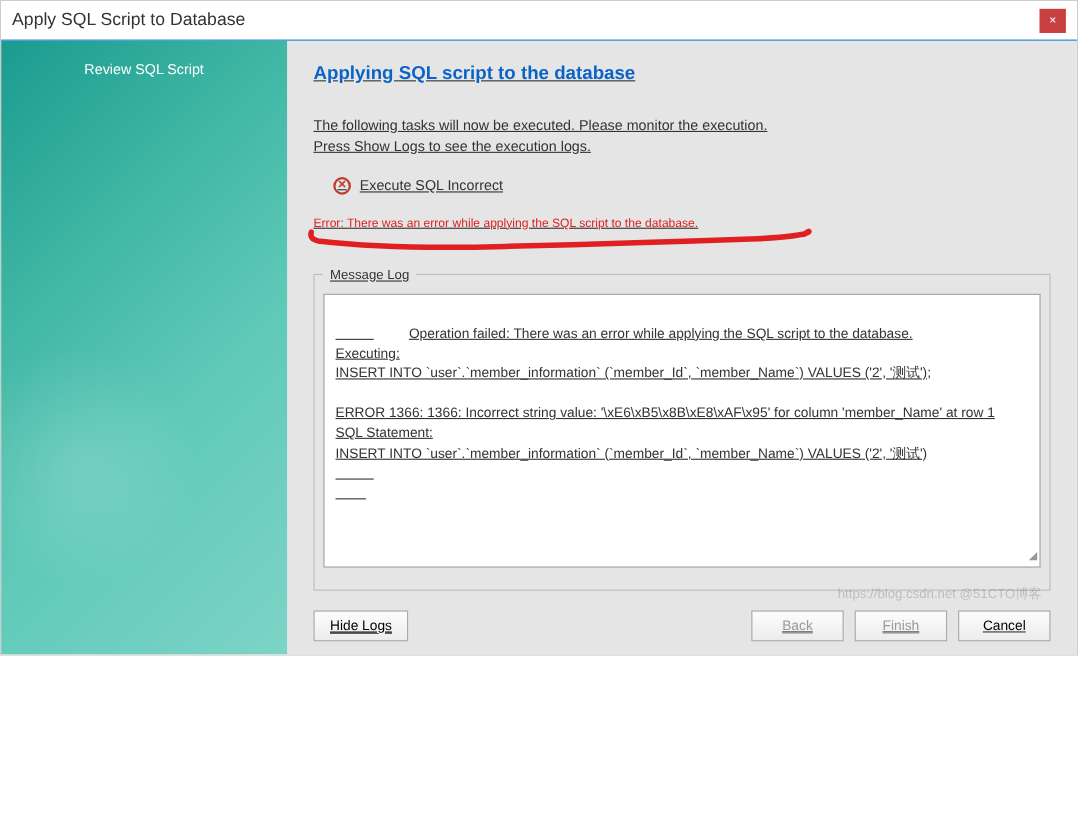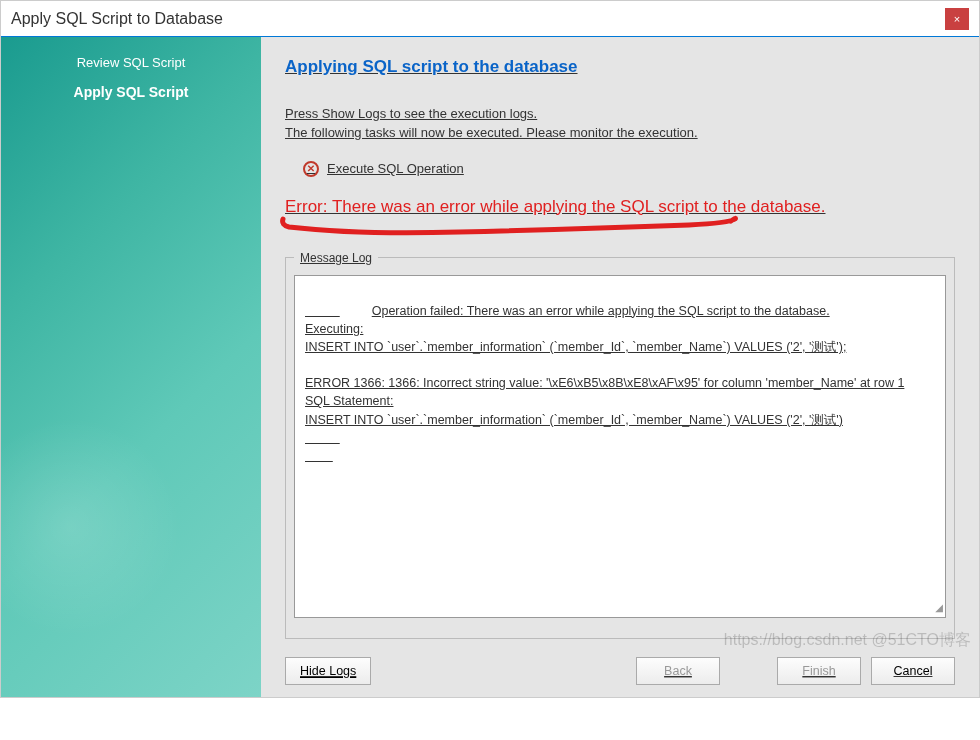--- a/index.html
+++ b/index.html
@@ -1,17 +1,17 @@
 <!DOCTYPE html>
 <html><head>
   <meta charset="utf-8">
   <style>
     * { margin: 0; padding: 0; box-sizing: border-box; }
     body { font-family: "Segoe UI", Tahoma, sans-serif; font-size: 13px; color: #333; background: #fff; }
-    .window { width: 980px; height: 698px; display: flex; flex-direction: column; border: 1px solid #ccc; position: relative; }
+    .window { width: 980px; height: 596px; display: flex; flex-direction: column; border: 1px solid #ccc; position: relative; }
     .titlebar { height: 36px; display: flex; align-items: center; padding: 0 10px; border-bottom: 1px solid #0078d7; background: #fff; }
     .titlebar-text { font-size: 16px; color: #333; flex: 1; }
     .close-btn { width: 24px; height: 22px; background: #c94040; color: #fff; display: flex; align-items: center; justify-content: center; font-size: 11px; cursor: pointer; }
     .body { flex: 1; display: flex; overflow: hidden; }
     .sidebar {
       width: 260px;
       background: linear-gradient(135deg, #1a9b8f 0%, #3eb5a3 30%, #5fc9b8 60%, #7dd4c7 100%);
       position: relative;
       padding: 18px 14px;
       color: #fff;
@@ -22,67 +22,66 @@
       background: radial-gradient(circle, rgba(255,255,255,0.15) 0%, transparent 70%);
       transform: rotate(-20deg);
     }
     .sidebar-step { font-size: 13px; margin-bottom: 14px; cursor: pointer; text-align: center; }
     .sidebar-step.active { font-weight: bold; font-size: 14px; }
     .main { flex: 1; display: flex; flex-direction: column; padding: 20px 24px 12px 24px; background: #e5e5e5; overflow: hidden; text-decoration: underline; }
     .heading { color: #0a64c8; font-size: 17px; font-weight: bold; margin-bottom: 28px; }
     .intro-text { font-size: 13px; line-height: 1.45; margin-bottom: 18px; }
     .task-row { display: flex; align-items: center; gap: 8px; margin: 0 0 20px 18px; font-size: 13px; }
     .task-icon { width: 16px; height: 16px; border: 2px solid #c0392b; border-radius: 50%; display: flex; align-items: center; justify-content: center; color: #c0392b; font-weight: bold; font-size: 10px; line-height: 1; }
-    .error-text { color: #e02020; font-size: 17px; margin-bottom: 4px; }
+    .error-text { color: #e02020; font-size: 11px; margin-bottom: 4px; }
     .annotation { position: relative; height: 22px; margin-bottom: 8px; }
     .annotation svg { position: absolute; left: -6px; top: -8px; }
     .fieldset { border: 1px solid #bbb; padding: 10px 8px 20px 8px; flex: 1; display: flex; flex-direction: column; margin-bottom: 18px; min-height: 0; }
     .fieldset-legend { font-size: 12px; padding: 0 6px; color: #333; }
     .log-box { flex: 1; border: 1px solid #999; background: #fff; padding: 8px 10px; font-size: 12.5px; line-height: 1.45; overflow: auto; white-space: pre-wrap; font-family: "Segoe UI", Tahoma, sans-serif; position: relative; }
     .scroll-hint { position: absolute; right: 2px; bottom: 2px; color: #999; font-size: 10px; }
     .button-row { display: flex; gap: 10px; align-items: flex-start; }
     .button-row .spacer { flex: 1; }
     .btn { min-width: 84px; height: 28px; padding: 0 14px; background: linear-gradient(#fdfdfd, #ececec); border: 1px solid #aaa; font-size: 12.5px; cursor: pointer; }
-    .btn.disabled { color: #999; cursor: default; margin-left: 47px; }
+    .btn.disabled { color: #999; cursor: default; }
     .btn.underline { text-decoration: underline; text-underline-offset: 2px; }
-    .watermark { position: absolute; right: 8px; bottom: 46px; font-size: 16px; color: rgba(0,0,0,0.18); pointer-events: none; }
+    .watermark { position: absolute; right: 32px; bottom: 46px; font-size: 12px; color: rgba(0,0,0,0.18); pointer-events: none; }
   </style>
 </head>
 <body>
 
 <div class="window">
 
   <div class="titlebar">
     <div class="titlebar-text">Apply SQL Script to Database</div>
     <div class="close-btn">
       <span>×</span>
     </div>
   </div>
 
   <div class="body">
 
     <div class="sidebar">
       <div class="sidebar-step">Review SQL Script</div>
-      <div class="sidebar-step active">Apply SQL Script</div>
     </div>
 
     <div class="main">
 
       <div class="heading">Applying SQL script to the database</div>
 
       <div class="intro-text">
+        <div>The following tasks will now be executed. Please monitor the execution.</div>
         <div>Press Show Logs to see the execution logs.</div>
-        <div>The following tasks will now be executed. Please monitor the execution.</div>
       </div>
 
       <div class="task-row">
         <span class="task-icon">
           <span>✕</span>
         </span>
-        <span>Execute SQL Operation</span>
+        <span>Execute SQL Incorrect</span>
       </div>
 
       <div class="error-text">Error: There was an error while applying the SQL script to the database.</div>
 
       <div class="annotation">
         <svg width="480" height="24" viewBox="0 0 480 24">
           <path d="M 4 6 Q 2 12 10 14 Q 80 22 180 19 Q 300 16 410 12 Q 450 10 456 6 Q 458 4 452 8" stroke="#e02020" stroke-width="5" fill="none" stroke-linecap="round"></path>
         </svg>
       </div>
 

